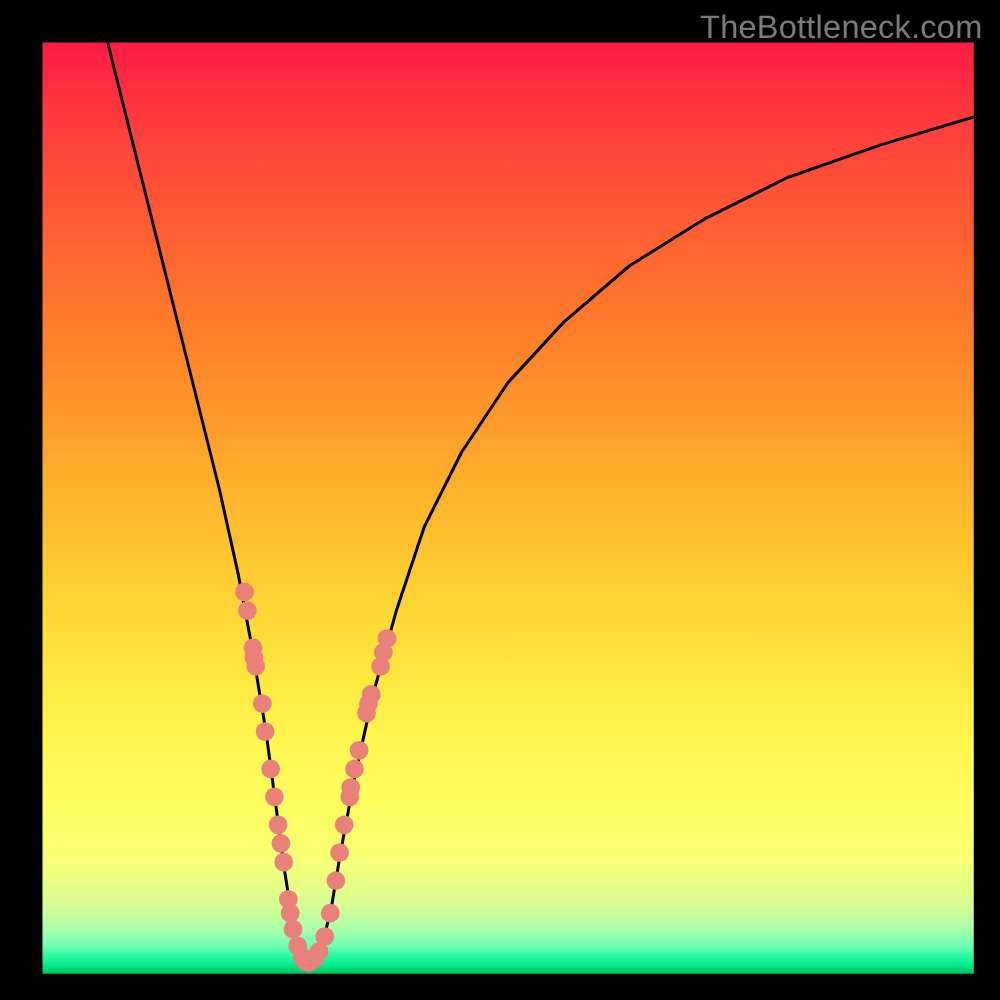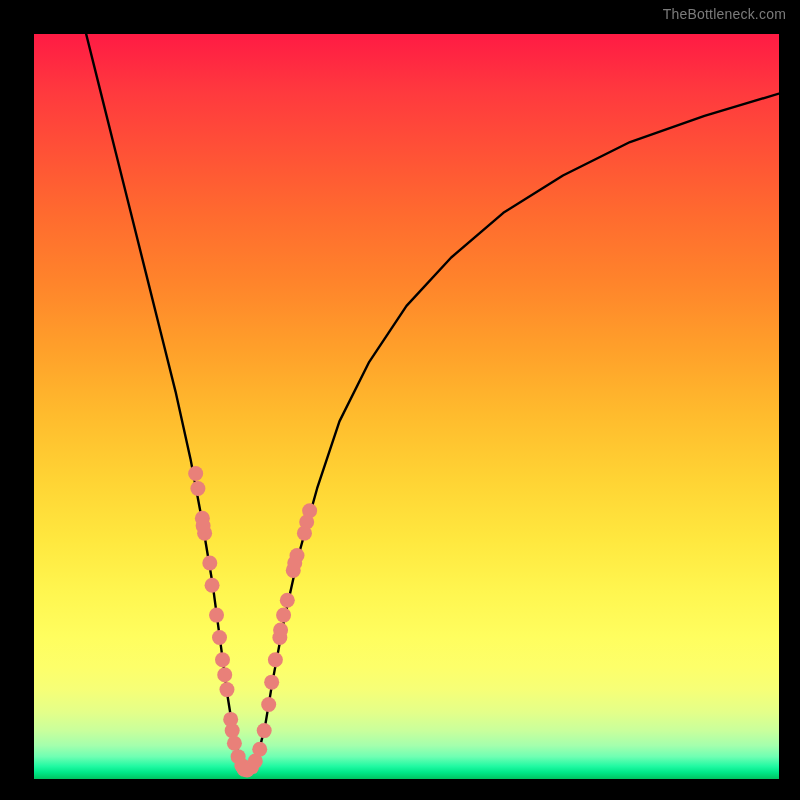--- a/index.html
+++ b/index.html
@@ -54,21 +54,21 @@
     top: 0;
     width: 745px;
     height: 745px;
     pointer-events: none;
   }
   .watermark {
     position: absolute;
     top: 6px;
     right: 14px;
     color: #7b7b7b;
-    font-size: 14px;
+    font-size: 26px;
     font-weight: 400;
     letter-spacing: 0.2px;
     user-select: none;
   }
 </style>
 </head>
 <body>
 
 <div class="frame">
   <div class="plot-area">

